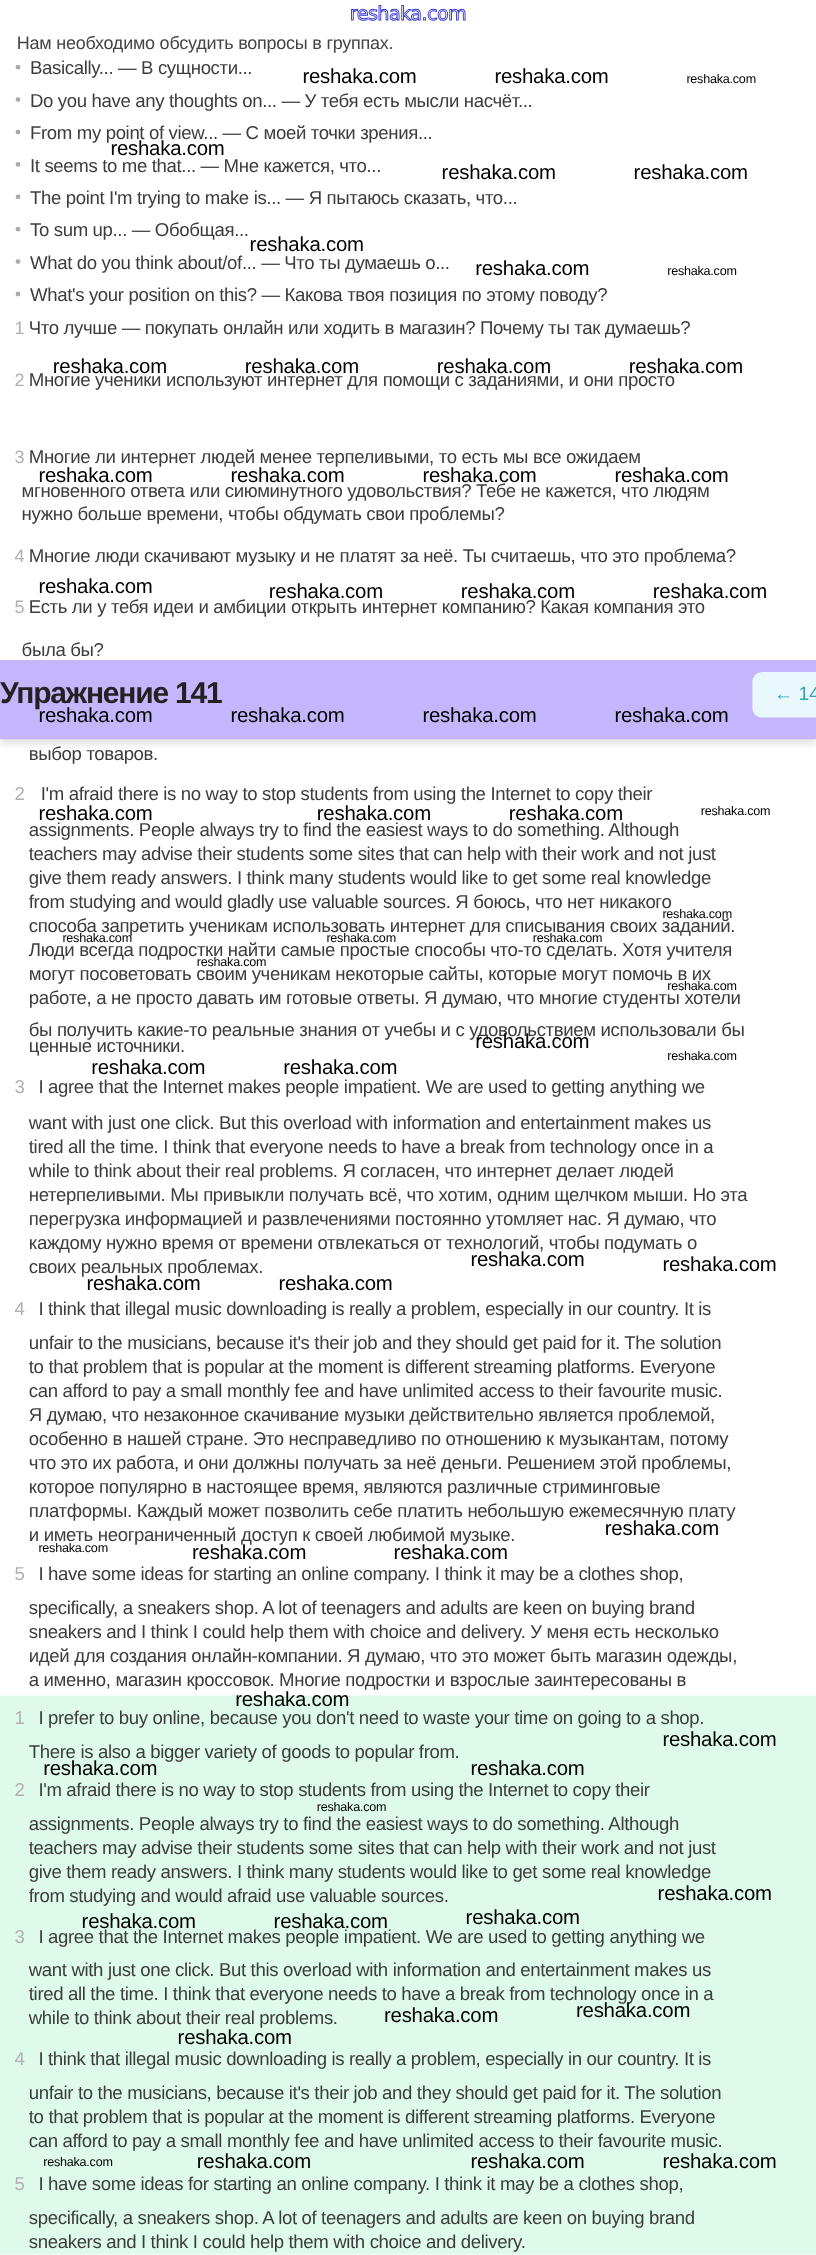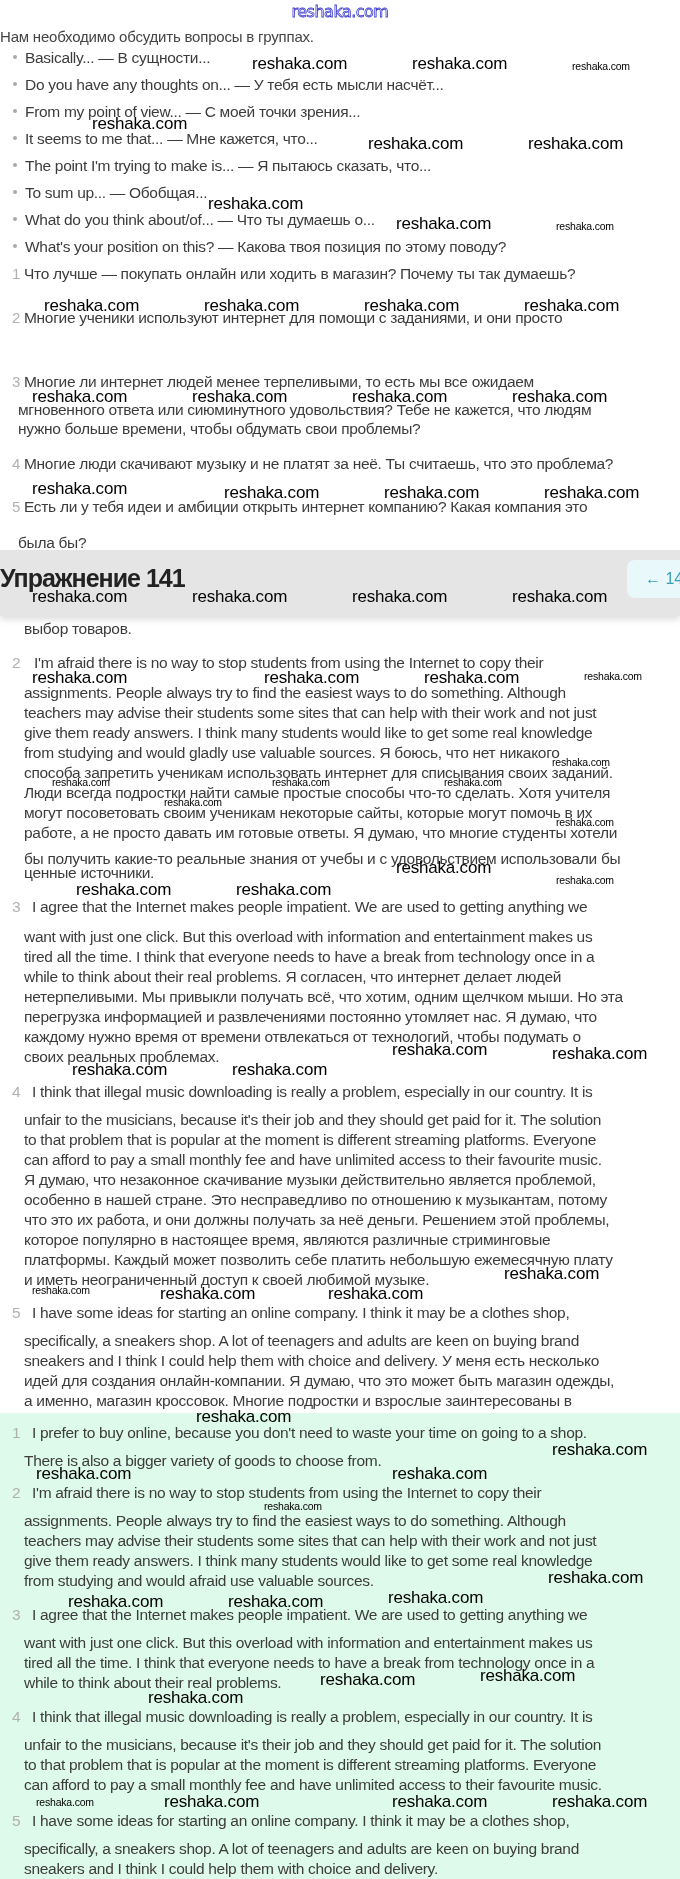--- a/index.html
+++ b/index.html
@@ -3,33 +3,33 @@
 <meta charset="utf-8">
 <style>
   * { box-sizing: border-box; margin: 0; padding: 0; }
   html, body { width: 680px; height: 1879px; background: #ffffff; overflow: hidden; }
   body { position: relative; font-family: "Liberation Sans Narrow", "Liberation Sans", sans-serif; color: #3a3a3a; }
 
   .site-link { position: absolute; top: 2px; left: 0; width: 680px; text-align: center;
     font-family: "DejaVu Sans", sans-serif; font-size: 16px; color: #ffffff;
     -webkit-text-stroke: 0.8px #3b3bd0; letter-spacing: -0.5px; }
 
-  .sec { position: absolute; left: 0; width: 680px; }
+  .sec { position: absolute; left: 0; width: 680px; padding-left: 14px; }
   .intro { top: 28px; left: 0; font-size: 15px; color: #444; letter-spacing: -0.2px; }
 
   .bullets { position: absolute; top: 48px; left: 10px; list-style: none; }
   .bullets li { height: 27px; line-height: 20px; font-size: 15.5px; color: #3c3c3c; letter-spacing: -0.3px; white-space: nowrap; }
   .bullets li .dot { display: inline-block; width: 4px; height: 4px; border-radius: 50%; background: #aaa; margin: 0 8px 3px 3px; vertical-align: middle; }
 
   .q { position: absolute; left: 0; width: 680px; font-size: 15.5px; color: #3c3c3c; letter-spacing: -0.3px; }
   .q .num { position: absolute; left: 12px; color: #b0b0b0; font-size: 15px; }
   .q .txt { padding-left: 24px; display: block; white-space: pre-wrap; }
   .q .line { display: block; white-space: nowrap; }
 
-  .header { position: absolute; top: 550px; left: 0; width: 680px; height: 66px; background: #e5e5e5;
+  .header { position: absolute; top: 550px; left: 0; width: 680px; height: 66px; background: #c4b5fd;
     box-shadow: 0 4px 6px rgba(0,0,0,0.12); z-index: 5; }
   .header h2 { position: absolute; top: 14px; left: 0; font-family: "Liberation Sans", sans-serif;
     font-size: 25px; font-weight: bold; color: #222; letter-spacing: -1px; }
   .nav-prev { position: absolute; top: 10px; left: 627px; width: 70px; height: 38px; background: #e8f8fb;
     border-radius: 8px; color: #3aa0b8; font-size: 16px; line-height: 38px; padding-left: 18px; white-space: nowrap; cursor: pointer; }
 
   .ans { position: absolute; left: 0; width: 680px; font-size: 15.5px; color: #3c3c3c; letter-spacing: -0.3px; }
   .ans .num { position: absolute; left: 12px; color: #b0b0b0; }
   .ans .l { position: absolute; left: 24px; white-space: nowrap; }
 
@@ -139,21 +139,21 @@
   <span class="l" style="top:48px">sneakers and I think I could help them with choice and delivery. У меня есть несколько</span>
   <span class="l" style="top:68px">идей для создания онлайн-компании. Я думаю, что это может быть магазин одежды,</span>
   <span class="l" style="top:88px">а именно, магазин кроссовок. Многие подростки и взрослые заинтересованы в</span>
 </div>
 
 <div class="green"></div>
 
 <div class="ans" style="top:1424px;">
   <span class="num" style="top:0">1</span>
   <span class="l" style="top:0;left:32px">I prefer to buy online, because you don't need to waste your time on going to a shop.</span>
-  <span class="l" style="top:28px">There is also a bigger variety of goods to choose from.</span>
+  <span class="l" style="top:28px">There is also a bigger variety of goods to popular from.</span>
 </div>
 
 <div class="ans" style="top:1484px;">
   <span class="num" style="top:0">2</span>
   <span class="l" style="top:0;left:32px">I'm afraid there is no way to stop students from using the Internet to copy their</span>
   <span class="l" style="top:28px">assignments. People always try to find the easiest ways to do something. Although</span>
   <span class="l" style="top:48px">teachers may advise their students some sites that can help with their work and not just</span>
   <span class="l" style="top:68px">give them ready answers. I think many students would like to get some real knowledge</span>
   <span class="l" style="top:88px">from studying and would afraid use valuable sources.</span>
 </div>

